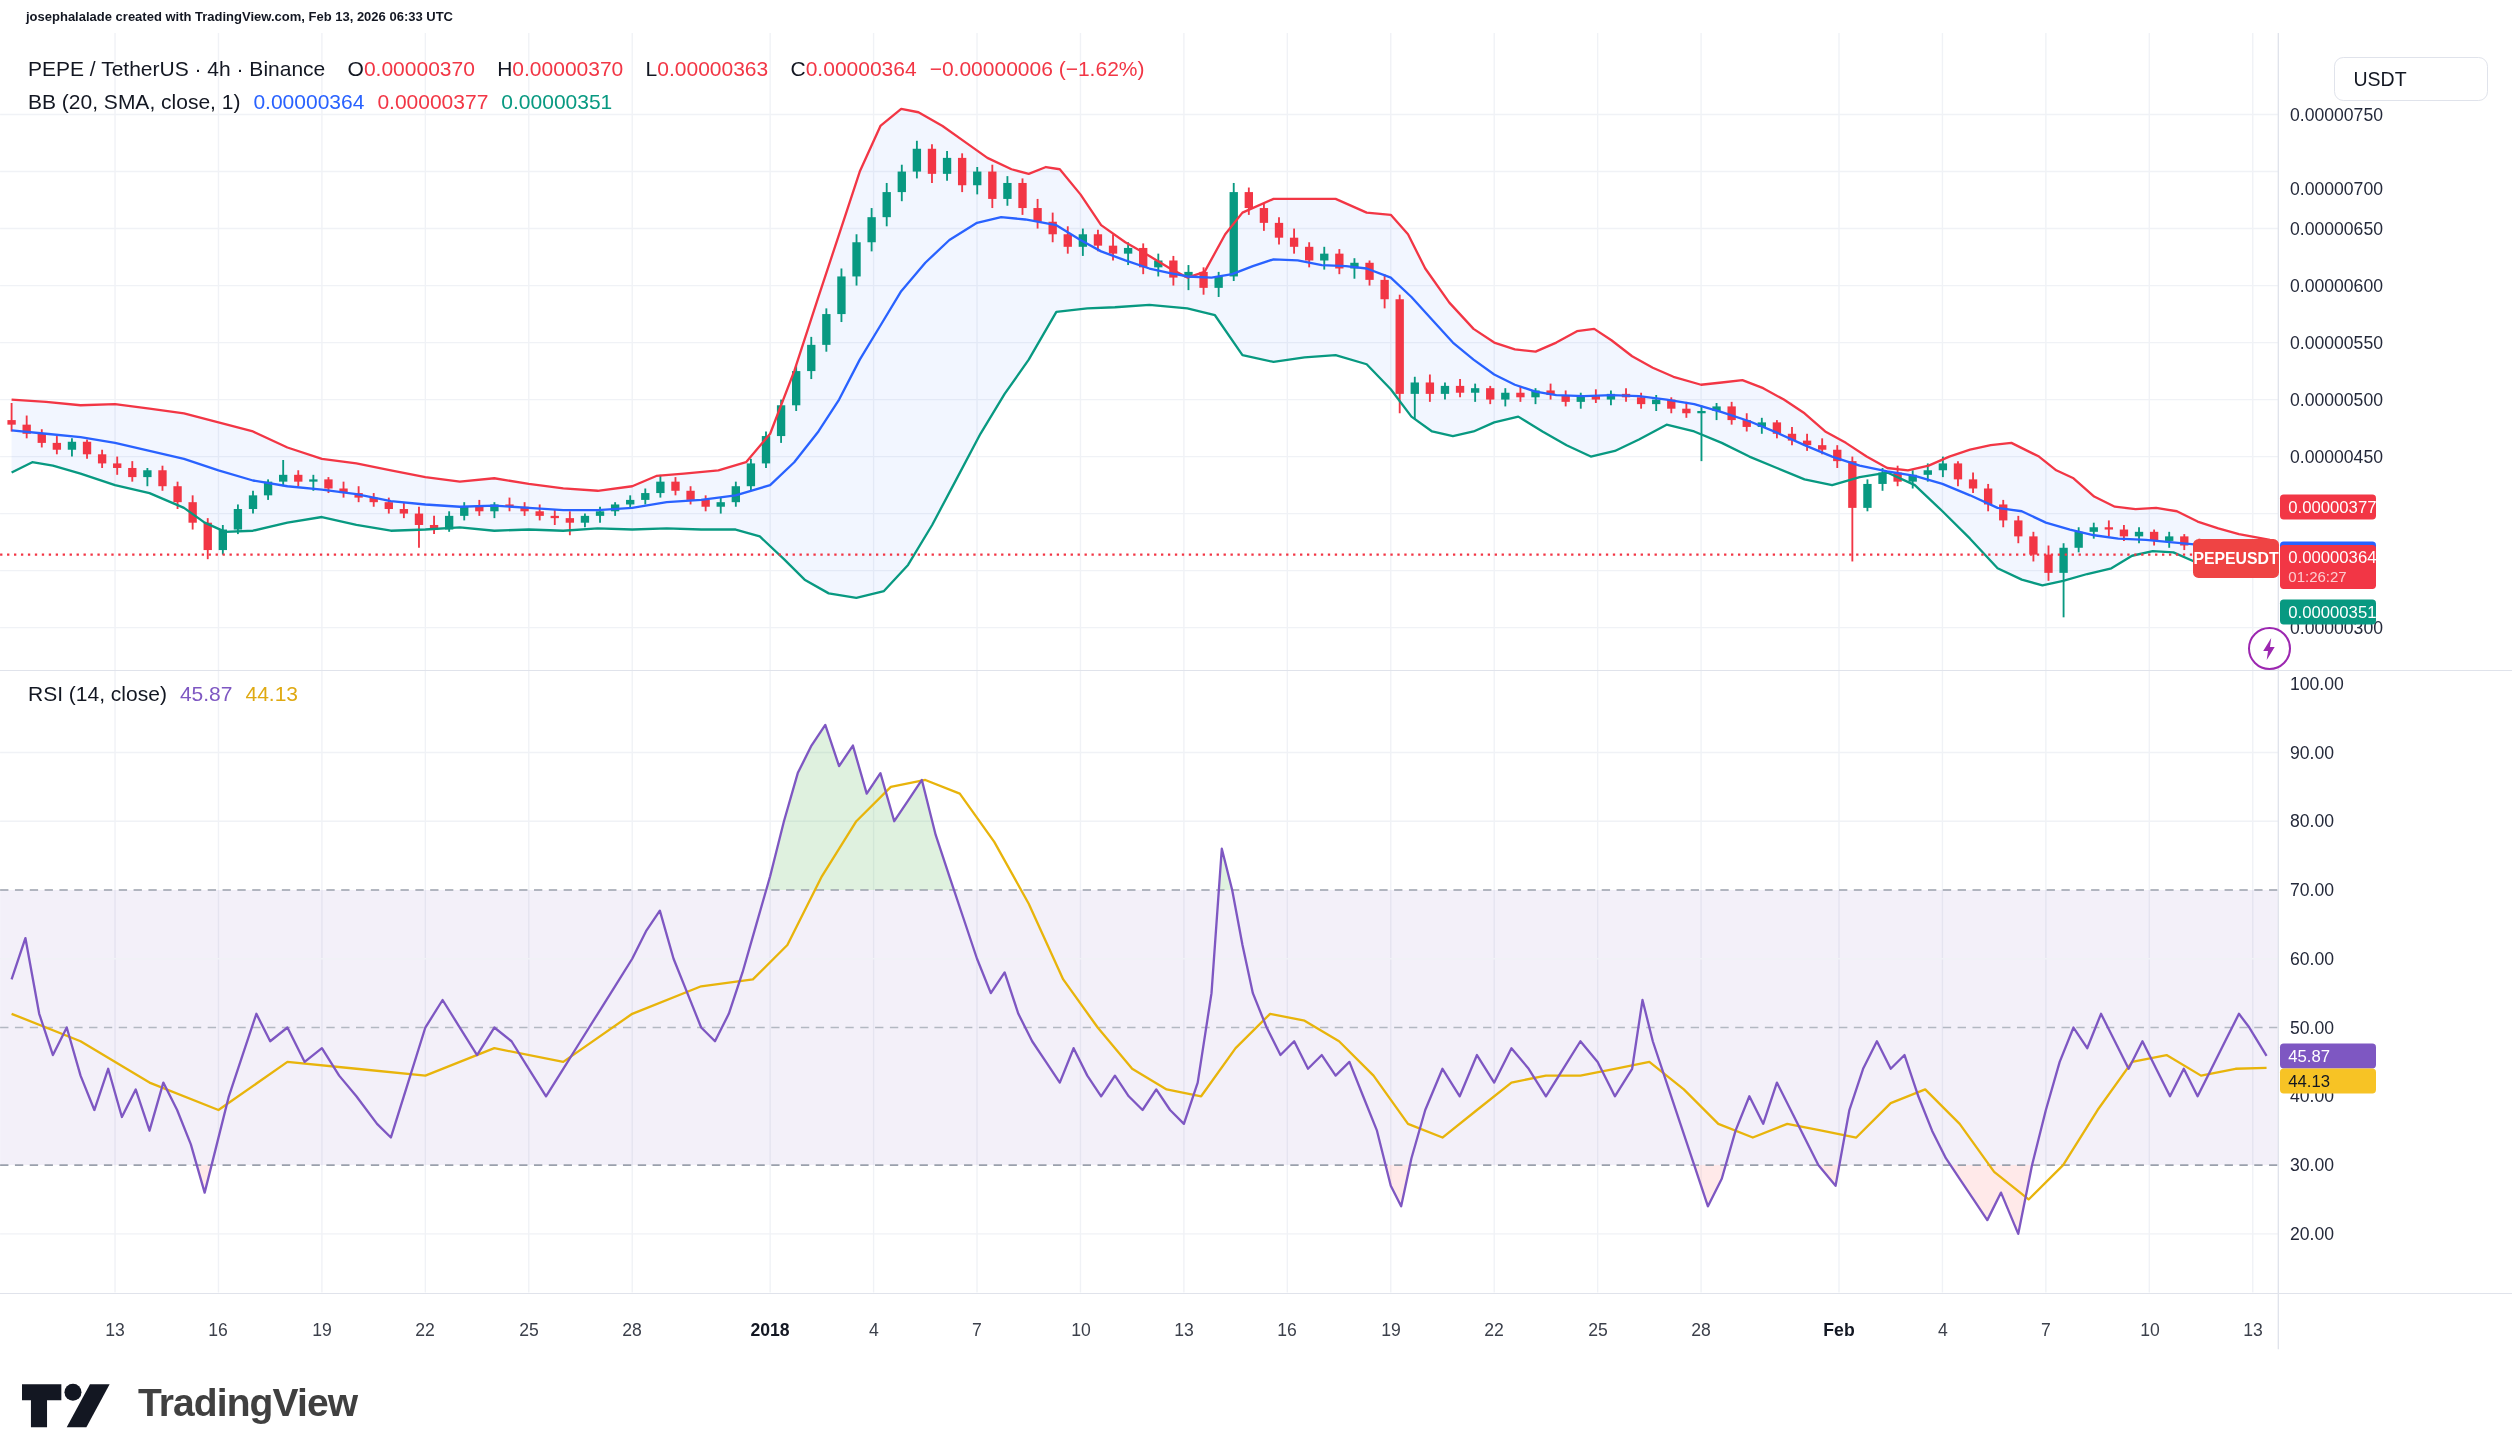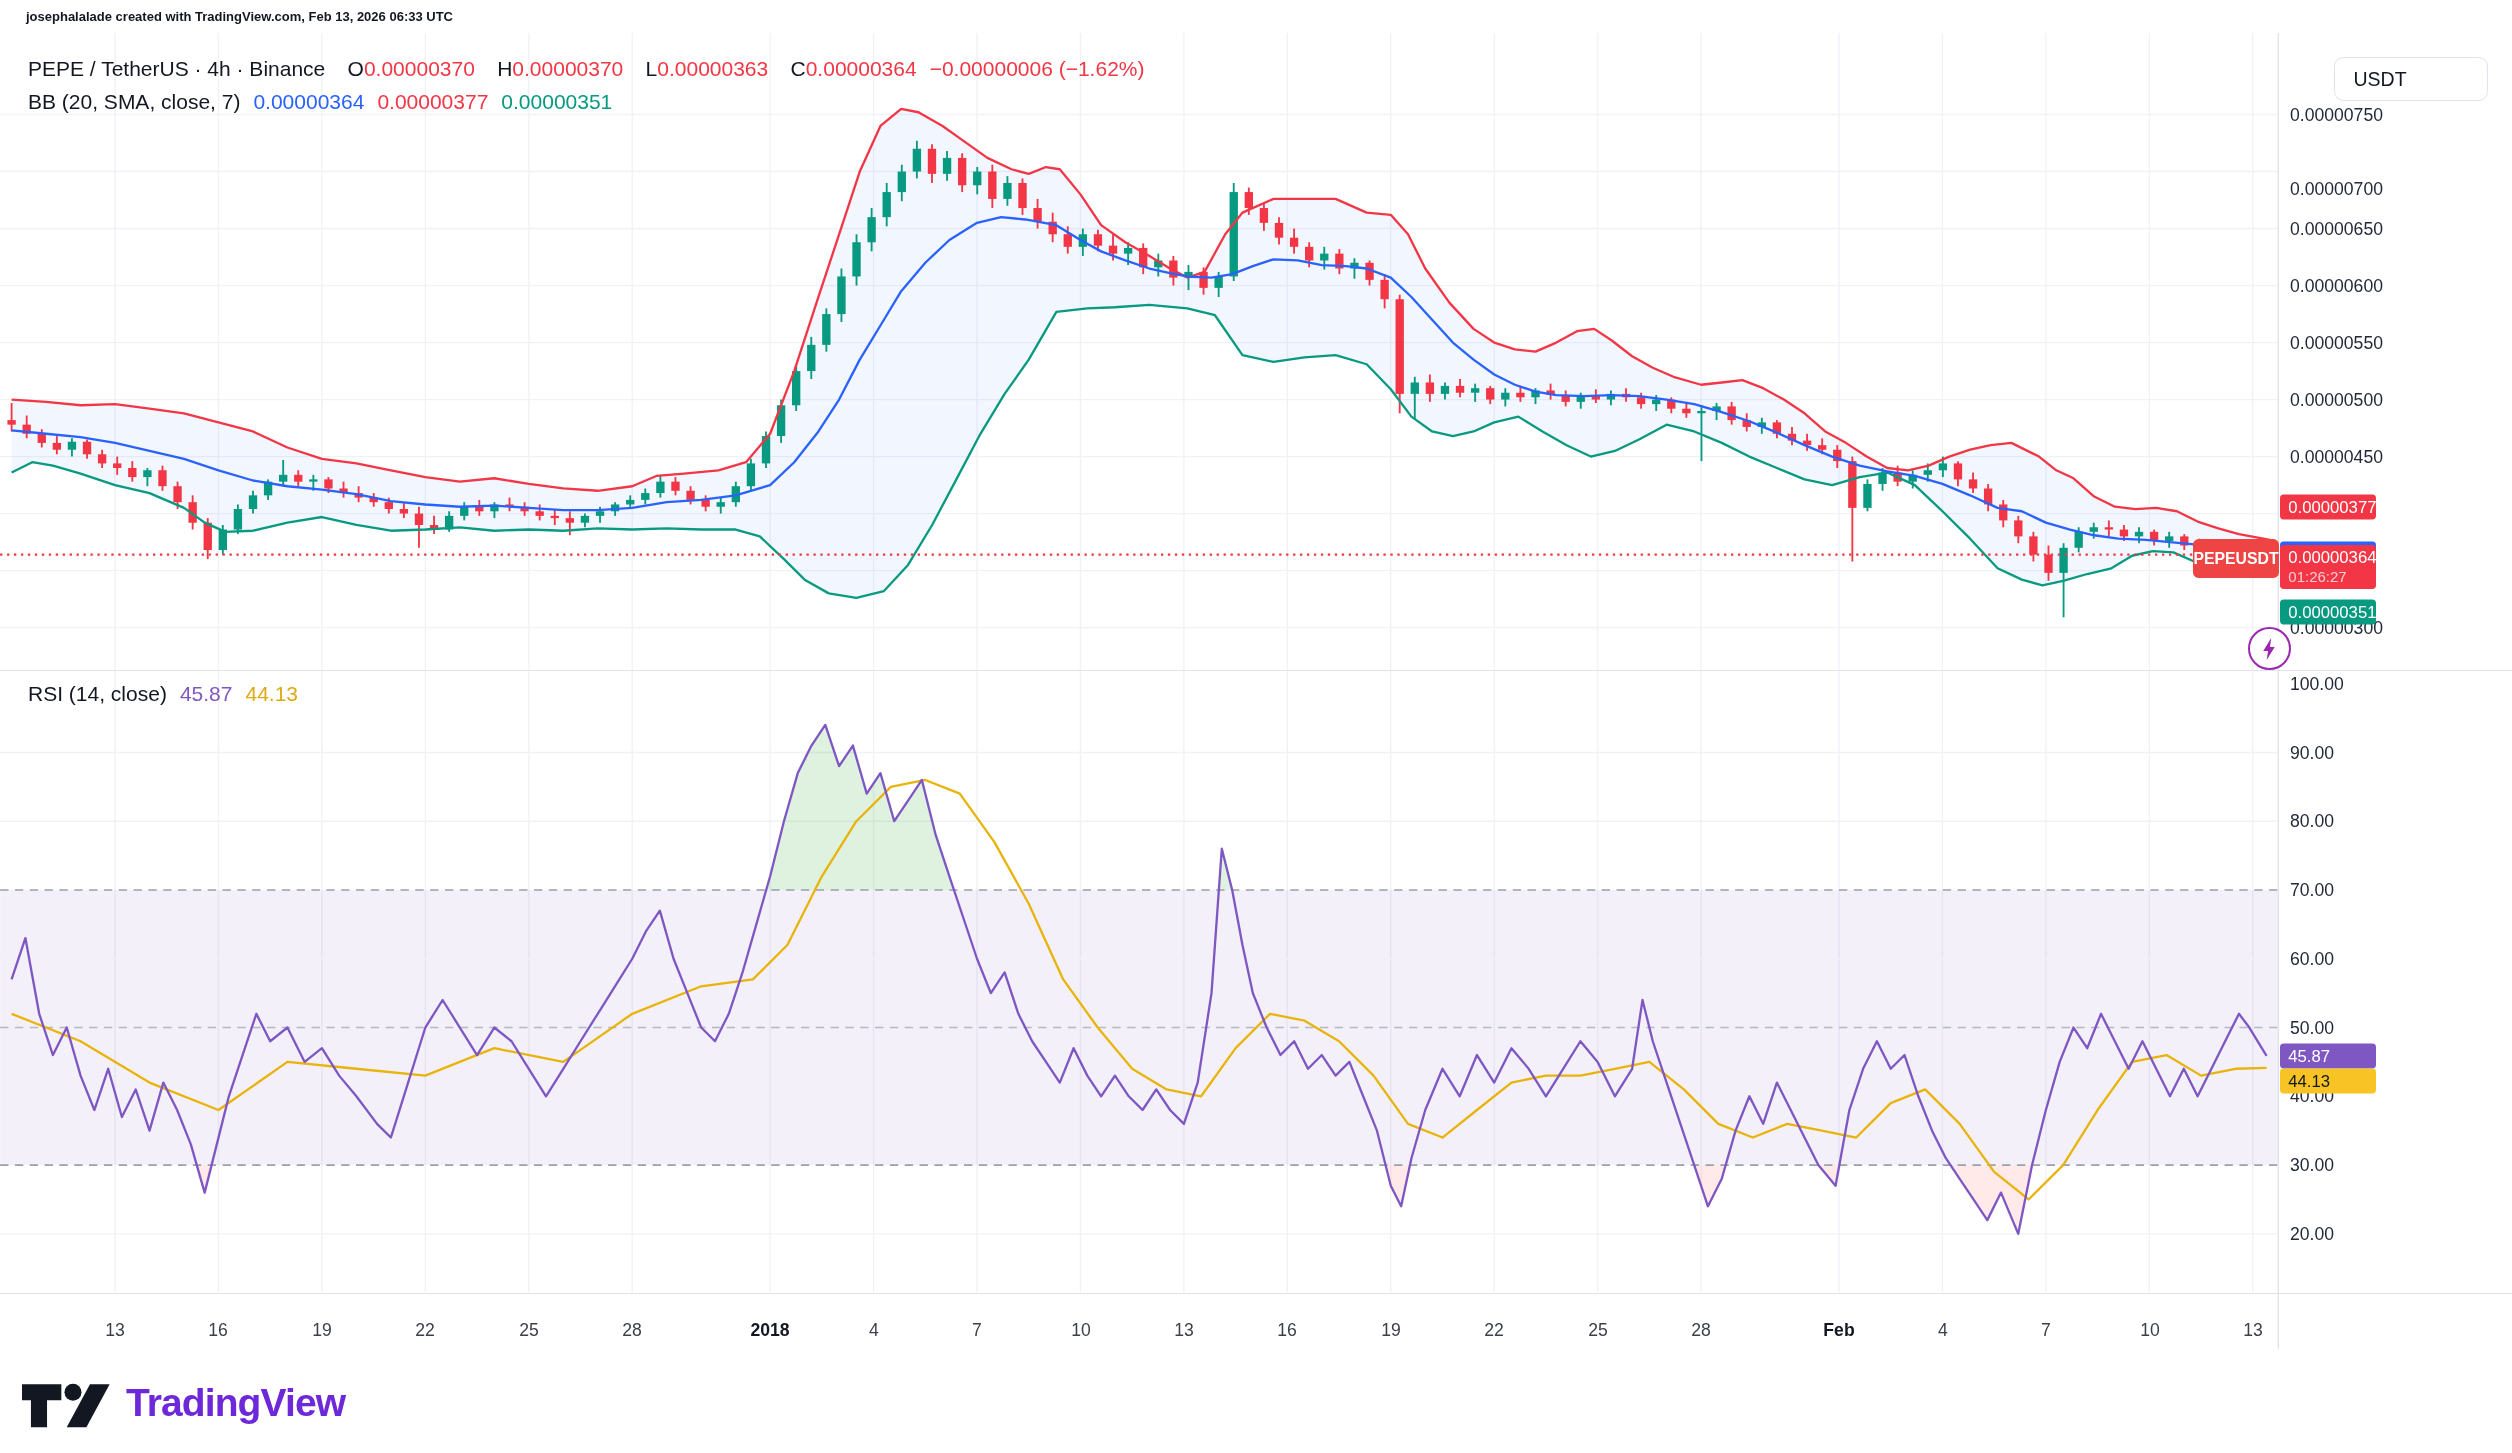--- a/index.html
+++ b/index.html
@@ -20,21 +20,21 @@
   .time-label.bold{font-weight:700;color:#131722;}
   .chip{position:absolute;left:2280px;width:96px;height:25px;border-radius:3.7px;color:#fff;font-size:16.7px;display:flex;align-items:center;padding-left:8.3px;box-sizing:border-box;transform:translateY(-50%);}
   #price-chip{height:44px;flex-direction:column;align-items:flex-start;justify-content:center;line-height:19.5px;}
   #price-chip .cd{font-size:15px;color:rgba(255,255,255,0.75);}
   #pepeusdt-tag{position:absolute;left:2193px;top:506px;width:86px;height:39px;background:#ef4444;color:#fff;font-weight:700;font-size:15.8px;
      border-radius:5.6px;display:flex;align-items:center;justify-content:center;z-index:4;}
   #lightning-button{position:absolute;left:2248px;top:594px;width:39px;height:39px;border-radius:50%;border:2.8px solid #9c27b0;background:#fff;
      display:flex;align-items:center;justify-content:center;z-index:6;cursor:pointer;}
   #footer{position:absolute;left:0;top:1352px;width:2512px;height:102px;background:#fff;display:flex;align-items:center;}
   #tv-logo{display:flex;align-items:center;gap:11px;margin-left:22px;cursor:pointer;}
-  #tv-logo-text{font-size:39px;font-weight:700;letter-spacing:-0.9px;color:#6d28d9;}
+  #tv-logo-text{font-size:39px;font-weight:700;letter-spacing:-0.9px;color:#404040;margin-left:12px;}
   .hairline{position:absolute;left:0;width:2512px;height:0.9px;background:#e0e3eb;}
 </style>
 </head>
 <body>
 
 <div id="attribution-bar">
   <span>josephalalade created with TradingView.com, Feb 13, 2026 06:33 UTC</span>
 </div>
 
 <div id="chart-region">
@@ -401,21 +401,21 @@
   <div class="legend-row" style="top:24px;">
     <span class="legend-title">PEPE / TetherUS · 4h · Binance</span>
     <span class="lv"><span class="ohlc-letter">O</span><span class="red">0.00000370</span></span>
     <span class="lv"><span class="ohlc-letter">H</span><span class="red">0.00000370</span></span>
     <span class="lv"><span class="ohlc-letter">L</span><span class="red">0.00000363</span></span>
     <span class="lv"><span class="ohlc-letter">C</span><span class="red">0.00000364</span></span>
     <span class="red">−0.00000006 (−1.62%)</span>
   </div>
 
   <div class="legend-row" style="top:57px;">
-    <span class="legend-title">BB (20, SMA, close, 7)</span>
+    <span class="legend-title">BB (20, SMA, close, 1)</span>
     <span class="blue">0.00000364</span>
     <span class="red">0.00000377</span>
     <span class="green">0.00000351</span>
   </div>
 
   <div class="legend-row" style="top:649px;">
     <span class="legend-title">RSI (14, close)</span>
     <span class="purple">45.87</span>
     <span class="yellow">44.13</span>
   </div>

